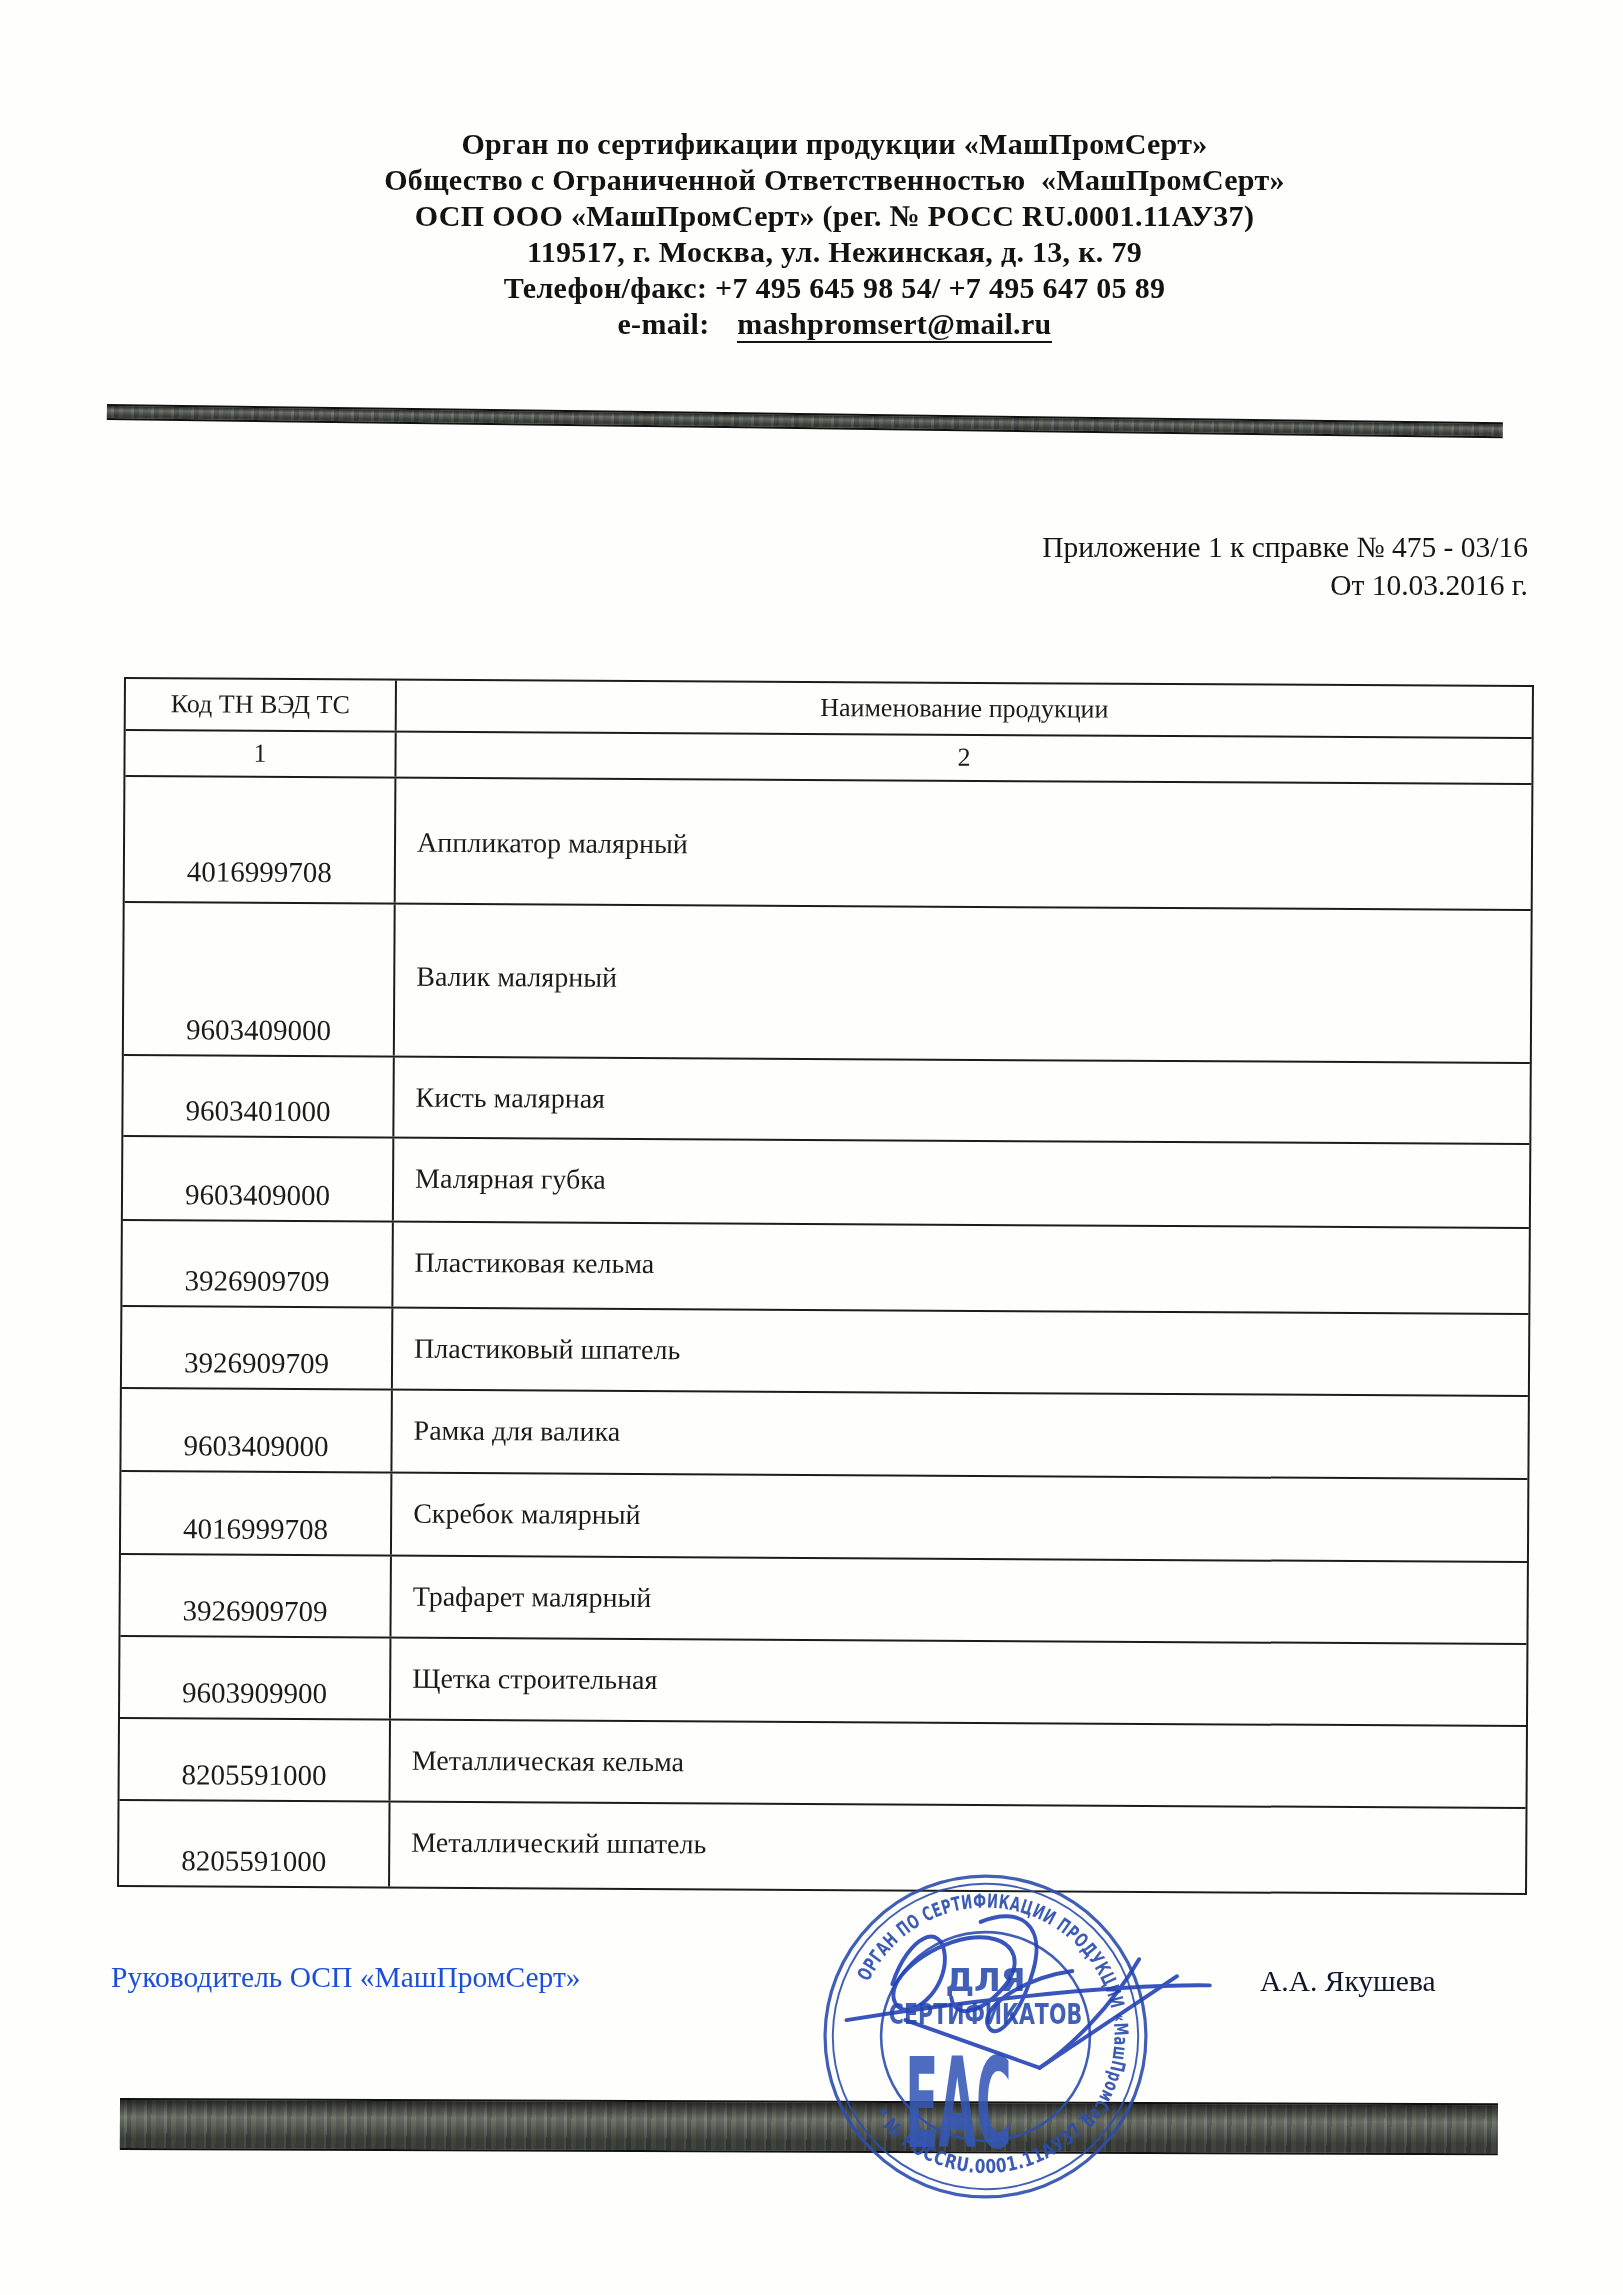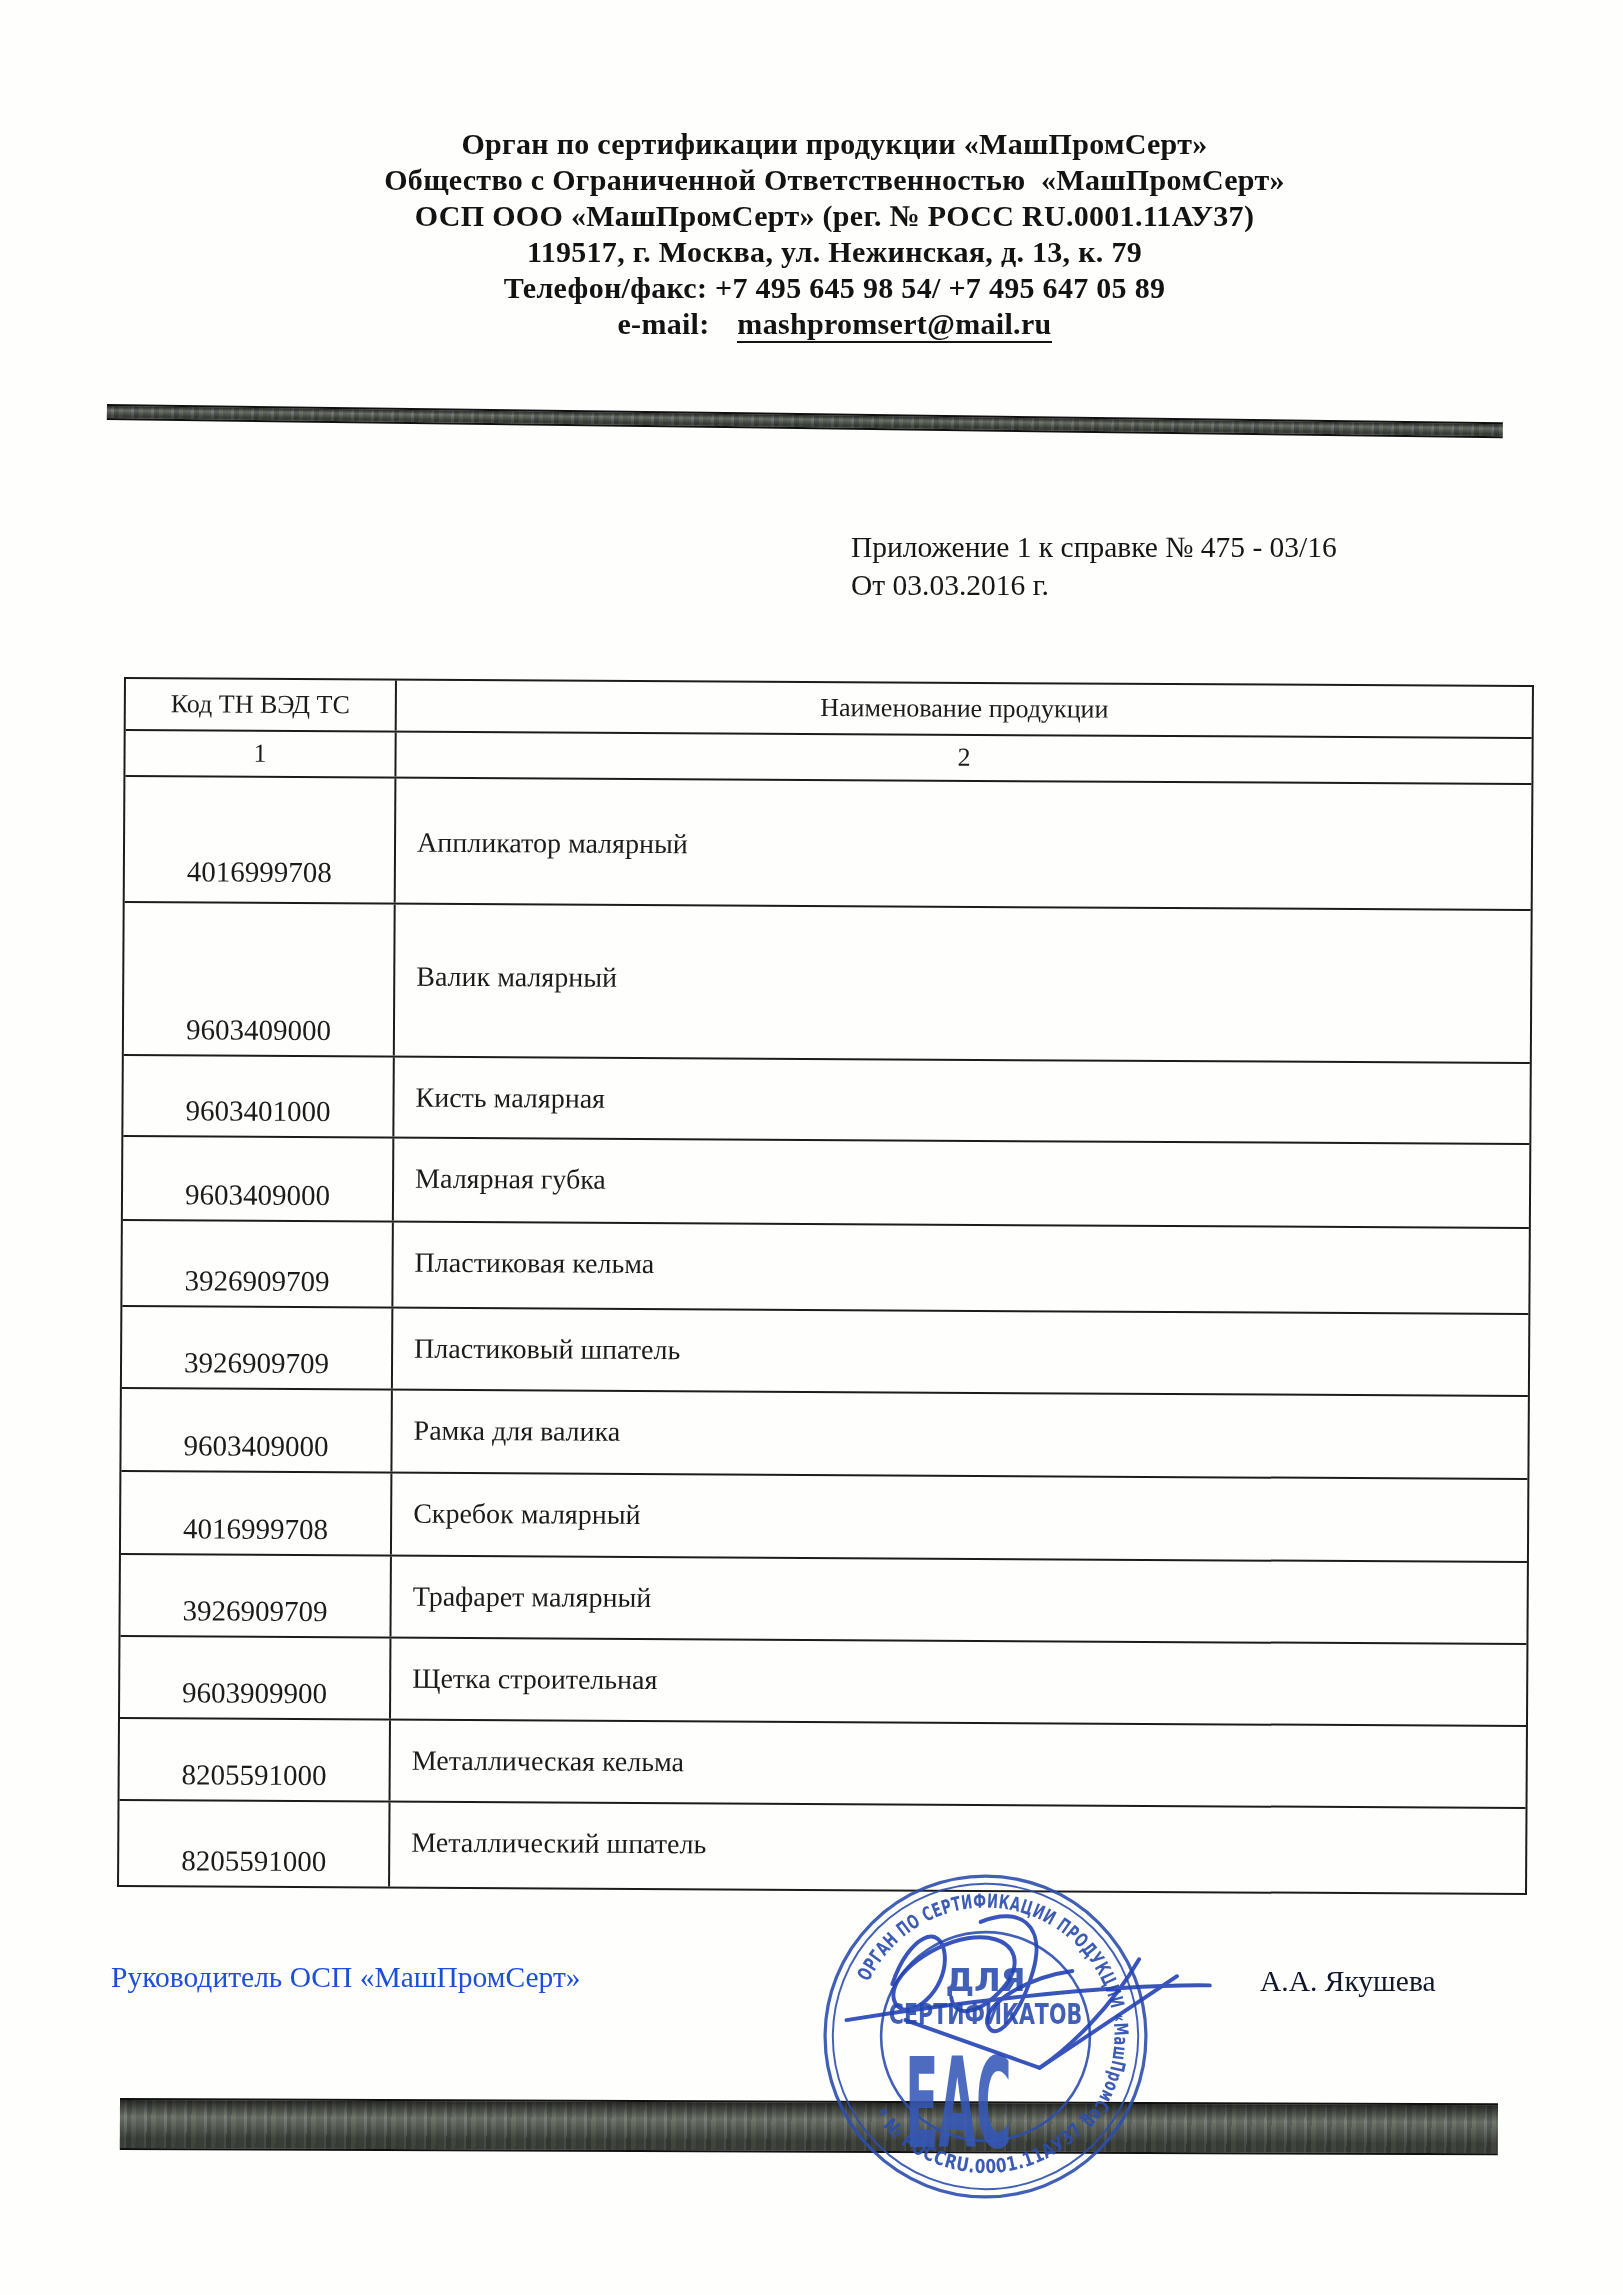--- a/index.html
+++ b/index.html
@@ -21,21 +21,21 @@
     background:
       linear-gradient(180deg, rgba(10,10,10,.65), rgba(255,255,255,.10) 35%, rgba(15,15,15,.40) 80%),
       repeating-linear-gradient(91deg,#565c54 0 4.6px,#6d7268 4.6px 7.2px,#4a514b 7.2px 11.8px,#616759 11.8px 16.4px,#525850 16.4px 20px);
     border-top:2px solid #101010;border-bottom:2px solid #101010;
     box-sizing:border-box;
   }
   .bar-top{left:107px;top:404px;width:1396px;height:15.7px;transform:rotate(0.75deg);transform-origin:left top;}
   .bar-bottom{left:120px;top:2098px;width:1378px;height:52px;transform:rotate(0.22deg);transform-origin:left top;z-index:1;}
   
   .annex{
-    position:absolute;top:528px;left:851px;width:677px;
+    position:absolute;top:528px;left:851px;width:677px;text-align:right;
     font-size:29.5px;line-height:38px;color:#161616;
   }
   
   .tbl{
     position:absolute;left:124px;top:677px;width:1410px;
     border:2.6px solid #1c1c1c;border-bottom:none;box-sizing:border-box;
     transform:rotate(0.33deg);transform-origin:left top;
     font-size:28px;color:#1b1b1b;background:transparent;
   }
   .trow{display:flex;box-sizing:border-box;border-bottom:2.6px solid #1c1c1c;}
@@ -71,21 +71,21 @@
   <div class="hline">119517, г. Москва, ул. Нежинская, д. 13, к. 79</div>
   <div class="hline">Телефон/факс: +7 495 645 98 54/ +7 495 647 05 89</div>
   <div class="hline"><span>e-mail: </span><span class="email-addr">mashpromsert@mail.ru</span></div>
 </div>
 
 <div class="bar bar-top"></div>
 <div class="bar bar-bottom"></div>
 
 <div class="annex">
   <div>Приложение 1 к справке № 475 - 03/16</div>
-  <div>От 03.03.2016 г.</div>
+  <div>От 10.03.2016 г.</div>
 </div>
 
 <div class="tbl">
   <div class="trow hrow">
     <div class="cell ccode th">Код ТН ВЭД ТС</div>
     <div class="cell cname th">Наименование продукции</div>
   </div>
   <div class="trow srow">
     <div class="cell ccode th">1</div>
     <div class="cell cname th">2</div>

